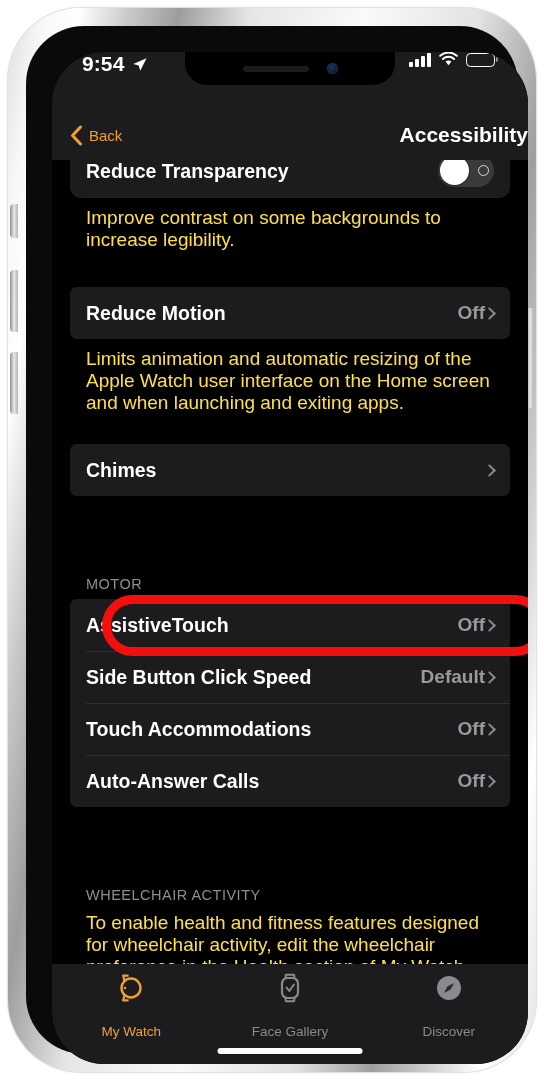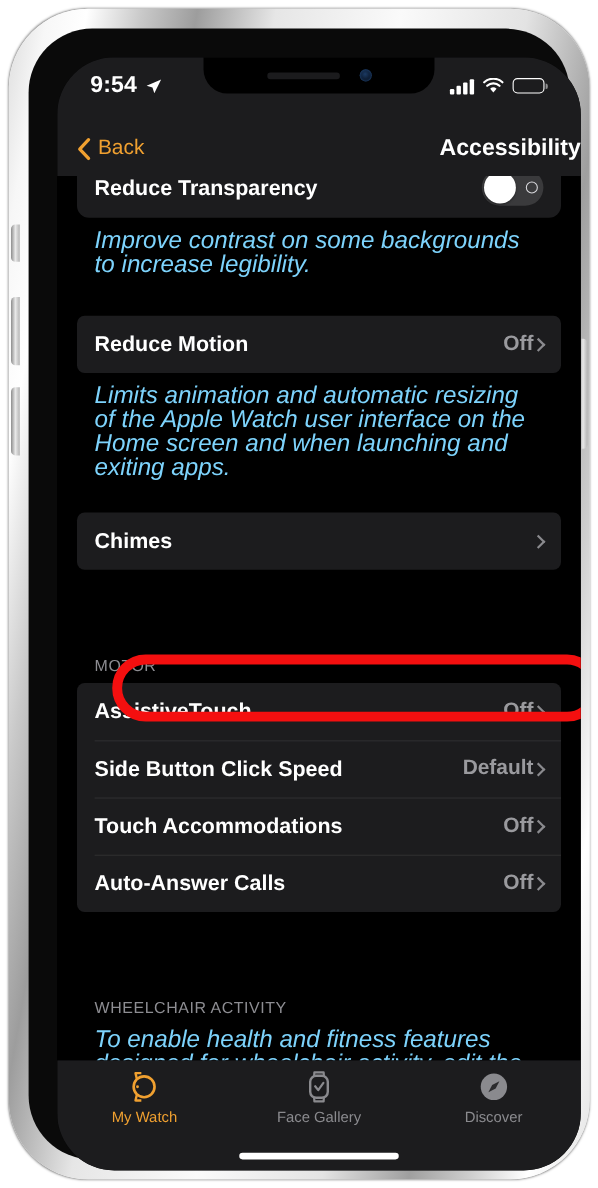--- a/index.html
+++ b/index.html
@@ -63,21 +63,21 @@
     width: 11px; height: 11px; border-radius: 50%;
     background: radial-gradient(circle at 45% 40%, #1b3a63 0%, #0d1b30 55%, #060a11 100%);
     box-shadow: inset 0 0 2px #2c5d9c;
   }
 
   
   #status-bar {
     position: absolute; top: 0; left: 0; right: 0; height: 58px;
     background: #1c1c1e;
     z-index: 30;
-    display: flex; align-items: center; justify-content: space-between;
+    display: flex; align-items: flex-start; justify-content: space-between;
     padding: 0 30px 6px 30px;
     color: #fff;
   }
   #status-left { display: flex; align-items: center; gap: 7px; }
   #status-time { font-size: 21px; font-weight: bold; letter-spacing: .1px; }
   #status-right { display: flex; align-items: center; gap: 8px; }
   .sig-bars { display: flex; align-items: flex-end; gap: 2px; height: 15px; }
   .sig-bars i { width: 4px; background: #fff; border-radius: 1px; display: block; }
   .sig-bars i:nth-child(1){height:5px}
   .sig-bars i:nth-child(2){height:8px}
@@ -96,21 +96,21 @@
   
   #nav-bar {
     position: absolute; top: 58px; left: 0; right: 0; height: 50px;
     background: #1c1c1e;
     z-index: 30;
     display: flex; align-items: center;
   }
   #back-button {
     position: absolute; left: 18px;
     display: flex; align-items: center; gap: 6px;
-    color: #f0a030; font-size: 19px;
+    color: #f0a030; font-size: 15px;
   }
   #back-chevron { display: block; }
   #nav-title {
     width: 100%; text-align: right;
     color: #ffffff; font-size: 21px; font-weight: bold;
   }
 
   
   #content {
     position: absolute; top: 108px; left: 0; right: 0; bottom: 100px;
@@ -137,23 +137,22 @@
   .row-label { color: #fff; font-size: 19.5px; flex: 1; }
   .row-value { color: #9a9a9e; font-size: 19px; }
   .chev {
     width: 9px; height: 9px;
     border-right: 2.2px solid #8a8a8e;
     border-top: 2.2px solid #8a8a8e;
     transform: rotate(45deg);
     flex: 0 0 auto;
   }
   .footnote {
-    color: #7dd3fc; font-size: 22px; line-height: 22px;
+    color: #fde047; font-size: 19px; line-height: 22px;
     padding: 9px 16px 0 16px;
-    font-style: italic;
   }
   .group-header {
     color: #8d8d92; font-size: 14.5px; letter-spacing: .5px;
     padding: 0 16px 7px 16px;
     margin-top: 44px;
   }
 
   
   .toggle {
     width: 56px; height: 33px; border-radius: 17px;
@@ -195,21 +194,21 @@
   #tab-bar {
     position: absolute; bottom: 0; left: 0; right: 0; height: 100px;
     background: #1c1c1e;
     z-index: 30;
     display: flex; align-items: flex-start; padding-top: 9px;
   }
   .tab-item {
     flex: 1; display: flex; flex-direction: column;
     align-items: center; gap: 5px;
   }
-  .tab-label { font-size: 13.5px; color: #8a8a8e; }
+  .tab-label { font-size: 13.5px; color: #8a8a8e; margin-top: 16px; }
   .tab-item.active .tab-label { color: #f0a030; }
   .tab-icon { height: 30px; display: flex; align-items: center; justify-content: center; }
   #home-indicator {
     position: absolute; bottom: 10px; left: 50%; transform: translateX(-50%);
     width: 145px; height: 6px; border-radius: 3px; background: #fff;
   }
 </style>
 </head>
 <body>
 

